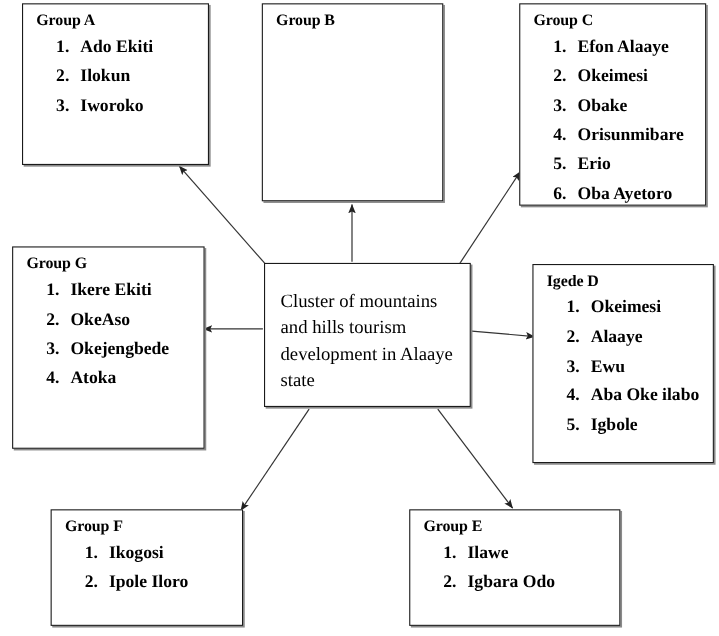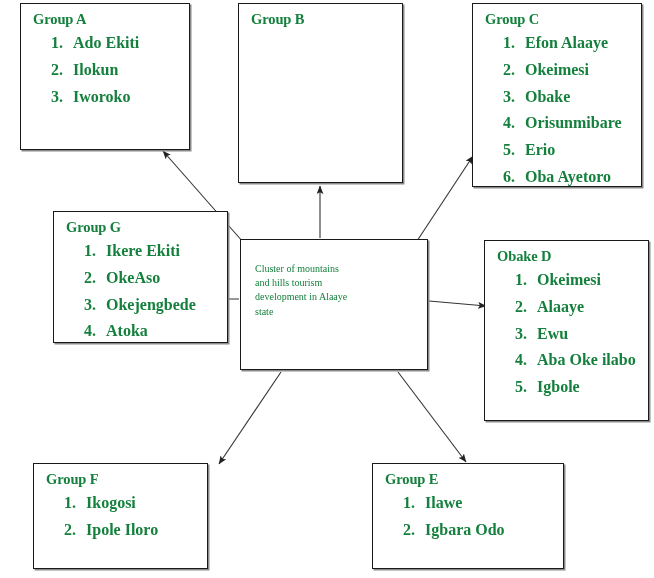--- a/index.html
+++ b/index.html
@@ -6,21 +6,21 @@
     margin: 0;
     padding: 0;
     background: #ffffff;
   }
   #canvas {
     position: relative;
     width: 654px;
     height: 578px;
     background: #ffffff;
     font-family: "Liberation Serif", "DejaVu Serif", serif;
-    color: #15803d;
+    color: #000000;
     overflow: hidden;
   }
   svg.arrow-layer {
     position: absolute;
     left: 0;
     top: 0;
     width: 654px;
     height: 578px;
     pointer-events: none;
   }
@@ -53,34 +53,34 @@
   }
   .center-box {
     position: absolute;
     background: #ffffff;
     border: 1px solid #1a1a1a;
     box-sizing: border-box;
     z-index: 2;
     box-shadow: 1.5px 1.5px 0 0 #8a8a8a;
   }
   .center-text {
-    font-size: 10px;
+    font-size: 17px;
     line-height: 1.42;
     margin: 22px 0 0 14px;
     width: 160px;
   }
 
   
   #box-a { left: 20px;  top: 3px;   width: 170px; height: 147px; }
   #box-b { left: 238px; top: 3px;   width: 165px; height: 180px; }
   #box-c { left: 472px; top: 3px;   width: 170px; height: 184px; }
   #box-d { left: 484px; top: 240px; width: 165px; height: 181px; }
   #box-e { left: 372px; top: 463px; width: 192px; height: 106px; }
-  #box-f { left: 33px;  top: 463px; width: 175px; height: 106px; }
-  #box-g { left: 11px;  top: 211px; width: 175px; height: 132px; margin-left: 42px; }
+  #box-f { left: 46px;  top: 463px; width: 175px; height: 106px; }
+  #box-g { left: 11px;  top: 224px; width: 175px; height: 184px; }
   #box-center { left: 240px; top: 239px; width: 188px; height: 131px; }
 </style>
 </head>
 <body>
 
 <div id="canvas">
 
   <svg class="arrow-layer" viewBox="0 0 654 578" xmlns="http://www.w3.org/2000/svg">
     <defs>
       <marker id="ah" markerWidth="9" markerHeight="9" refX="7.2" refY="3.1" orient="auto" markerUnits="strokeWidth">
@@ -122,21 +122,21 @@
       <li>Efon Alaaye</li>
       <li>Okeimesi</li>
       <li>Obake</li>
       <li>Orisunmibare</li>
       <li>Erio</li>
       <li>Oba Ayetoro</li>
     </ol>
   </div>
 
   <div class="group-box" id="box-d">
-    <div class="group-title">Obake D</div>
+    <div class="group-title">Igede D</div>
     <ol class="group-list">
       <li>Okeimesi</li>
       <li>Alaaye</li>
       <li>Ewu</li>
       <li>Aba Oke ilabo</li>
       <li>Igbole</li>
     </ol>
   </div>
 
   <div class="group-box" id="box-e">

